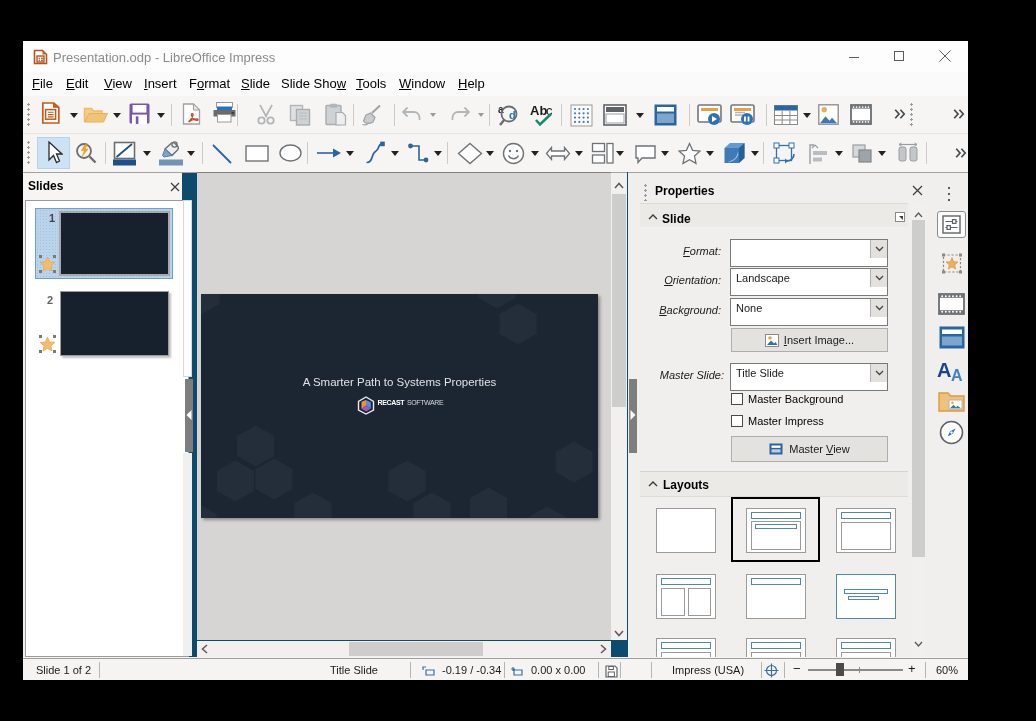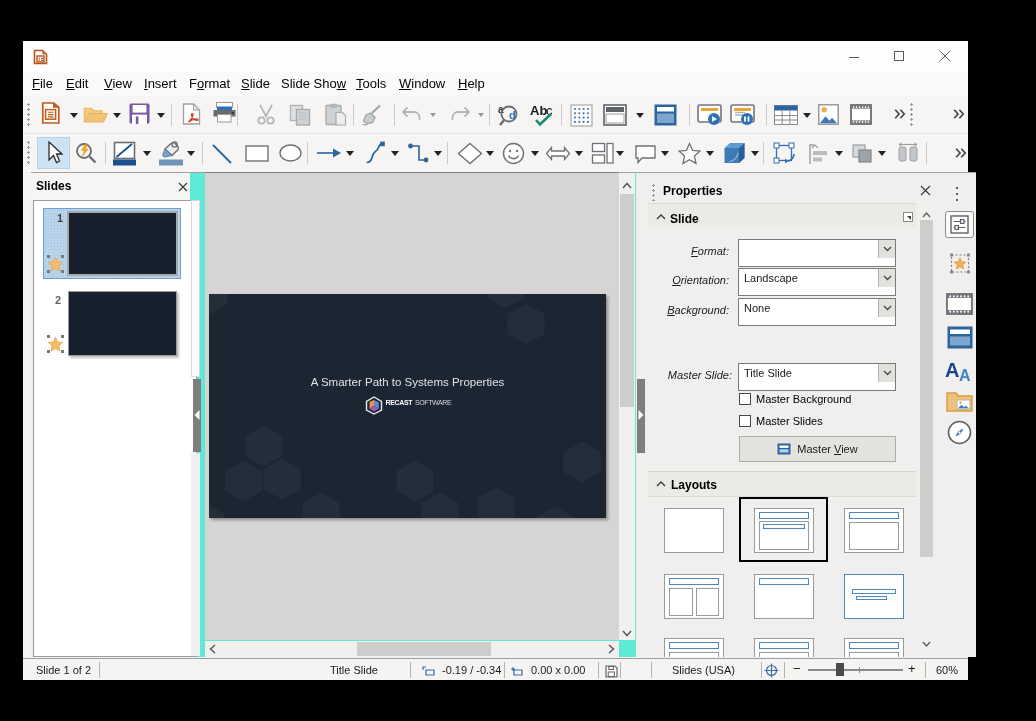--- a/index.html
+++ b/index.html
@@ -17,21 +17,21 @@
 
 #tb1 { position:absolute; left:0; top:55px; width:945px; height:38px; background:#f6f5f3; border-bottom:1px solid #e6e5e3; }
 #tb2 { position:absolute; left:0; top:93px; width:945px; height:38px; background:#f6f5f3; }
 .sep { position:absolute; width:1px; height:22px; top:8px; background:#cccbc9; }
 .darr { position:absolute; width:0; height:0; border-left:4px solid transparent; border-right:4px solid transparent; border-top:5px solid #222; top:17px; }
 .darr2 { position:absolute; width:0; height:0; border-left:3.5px solid transparent; border-right:3.5px solid transparent; border-top:4.5px solid #9a9a9a; top:17px; }
 .grip { position:absolute; left:3px; top:6px; width:5px; height:26px;
   background-image:radial-gradient(circle, #9a9a9a 1.2px, transparent 1.3px);
   background-size:5px 5px; background-position:0 0; }
 
-#main { position:absolute; left:8px; top:131px; width:945px; height:485px; background:#5eead4; overflow:hidden;padding-left:46px; }
+#main { position:absolute; left:0; top:131px; width:945px; height:485px; background:#0c4a6e; overflow:hidden;padding-left:46px; }
 
 #slidepanel { position:absolute; left:0; top:0; width:159px; height:485px; background:#f1efed; border-top:1px solid #a3a2a0; }
 #slideshead { position:absolute; left:0; top:0; width:159px; height:27px; background:#f6f5f3; }
 #slideshead b { position:absolute; left:5px; top:6px; font-size:12px; color:#000; }
 
 #canvas { position:absolute; left:174px; top:0; width:414px; height:468px; background:#d6d5d3; border-top:1px solid #808080; }
 #slide { position:absolute; left:4px; top:121px; width:397px; height:224px; background:#1c2532; overflow:hidden; box-shadow:2px 2px 3px rgba(0,0,0,0.35); }
 
 #props { position:absolute; left:617px; top:0; width:290px; height:485px; background:#f1efed; border-top:1px solid #a3a2a0; }
 #tabstrip { position:absolute; left:907px; top:0; width:38px; height:485px; background:#f1efed; border-top:1px solid #a3a2a0; }
@@ -56,20 +56,21 @@
   <div id="titlebar">
     <svg class="abs" style="left:10px;top:8px" width="15" height="16" viewBox="0 0 15 16">
       <path d="M1.5 1.5 h8 l4 4 v9 h-12 z" fill="#fff" stroke="#b5551e" stroke-width="1.6"></path>
       <path d="M9.5 1.2 l4.3 4.3 h-4.3 z" fill="#c56324"></path>
       <rect x="4" y="7" width="7" height="6" fill="none" stroke="#b5551e" stroke-width="1.4"></rect>
       <rect x="5.6" y="8.7" width="1.4" height="1.2" fill="#b5551e"></rect>
         <rect x="8" y="8.7" width="2.2" height="1.2" fill="#b5551e"></rect>
       <rect x="5.6" y="10.7" width="1.4" height="1.2" fill="#b5551e"></rect>
         <rect x="8" y="10.7" width="2.2" height="1.2" fill="#b5551e"></rect>
     </svg>
+    <div id="title">Presentation.odp - LibreOffice Impress</div>
     <svg class="abs" style="left:825px;top:8px" width="12" height="12" viewBox="0 0 12 12">
         <path d="M1 8.5 h10" stroke="#5a5a5a" stroke-width="1"></path>
       </svg>
     <svg class="abs" style="left:870px;top:9px" width="12" height="12" viewBox="0 0 12 12">
         <rect x="1.5" y="1.5" width="9" height="9" fill="none" stroke="#5a5a5a" stroke-width="1"></rect>
       </svg>
     <svg class="abs" style="left:915px;top:8px" width="14" height="14" viewBox="0 0 14 14">
         <path d="M1.5 1.5 L12.5 12.5 M12.5 1.5 L1.5 12.5" stroke="#5a5a5a" stroke-width="1"></path>
       </svg>
   </div>
@@ -504,33 +505,41 @@
         </div>
       <div class="lab" style="left:0px;top:131px;width:81px"><u>B</u>ackground:</div>
       <div class="dd" style="left:90px;top:125px">
           <span>None</span>
           <i>
             <svg width="9" height="6" viewBox="0 0 9 6">
               <path d="M1 1 L4.5 4.5 L8 1" fill="none" stroke="#444" stroke-width="1.3"></path>
             </svg>
           </i>
         </div>
+      <div class="btn" style="left:91px;top:155px;width:157px;height:24px">
+        <svg style="margin-right:5px" width="14" height="13" viewBox="0 0 14 13">
+            <rect x="0.5" y="0.5" width="13" height="12" fill="#fff" stroke="#8a8a8a"></rect>
+            <circle cx="5" cy="4" r="1.8" fill="#e8a33d"></circle>
+            <path d="M2 11 l4-4.5 3 3 1.5-1.5 2 3 z" fill="#2f71b5"></path>
+          </svg>
+        <span><u>I</u>nsert Image...</span>
+      </div>
       <div class="lab" style="left:0px;top:196px;width:84px">Master Slide:</div>
       <div class="dd" style="left:90px;top:190px">
           <span>Title Slide</span>
           <i>
             <svg width="9" height="6" viewBox="0 0 9 6">
               <path d="M1 1 L4.5 4.5 L8 1" fill="none" stroke="#444" stroke-width="1.3"></path>
             </svg>
           </i>
         </div>
       <div class="abs cb" style="left:91px;top:220px"></div>
       <div class="abs" style="left:108px;top:220px;font-size:11px">Master Back<u>g</u>round</div>
       <div class="abs cb" style="left:91px;top:242px"></div>
-      <div class="abs" style="left:108px;top:242px;font-size:11px">Master Slides</div>
+      <div class="abs" style="left:108px;top:242px;font-size:11px">Master Impress</div>
       <div class="btn" style="left:91px;top:263px;width:157px;height:26px">
         <svg style="margin-right:6px" width="14" height="12" viewBox="0 0 14 12">
             <rect x="0.5" y="0.5" width="13" height="11" fill="#2a65a0"></rect>
             <rect x="2.5" y="2.5" width="9" height="2.4" fill="#fff"></rect>
             <rect x="2.5" y="6.3" width="9" height="3.2" fill="#b8cfe4"></rect>
           </svg>
         <span>Master <u>V</u>iew</span>
       </div>
       <div class="abs" style="left:0;top:298px;width:268px;height:26px;background:#eceae7;border-top:1px solid #d5d3d0;border-bottom:1px solid #dddbd8"></div>
       <svg class="abs" style="left:8px;top:308px" width="10" height="6" viewBox="0 0 10 6">
@@ -657,21 +666,21 @@
       </svg>
     <span style="left:508px">0.00 x 0.00</span>
     <div class="ssep" style="left:575px"></div>
     <svg class="abs" style="left:582px;top:6px" width="13" height="13" viewBox="0 0 13 13">
       <path d="M1 1 h9 l2 2 v9 H1 z" fill="#fff" stroke="#5f6368" stroke-width="1.2"></path>
       <rect x="3.8" y="1.5" width="4.6" height="3" fill="none" stroke="#5f6368"></rect>
       <rect x="3.2" y="7" width="6.2" height="4.5" fill="none" stroke="#5f6368"></rect>
     </svg>
     <div class="ssep" style="left:597px"></div>
     <div class="ssep" style="left:628px"></div>
-    <span style="left:649px">Slides (USA)</span>
+    <span style="left:649px">Impress (USA)</span>
     <div class="ssep" style="left:738px"></div>
     <svg class="abs" style="left:741px;top:4px" width="15" height="15" viewBox="0 0 15 15">
       <circle cx="7.5" cy="7.5" r="5" fill="none" stroke="#3c6ea5" stroke-width="1.2"></circle>
       <path d="M7.5 0.5 V14.5 M0.5 7.5 H14.5" stroke="#3c6ea5" stroke-width="1.2"></path>
     </svg>
     <div class="ssep" style="left:761px"></div>
     <span style="left:770px;font-size:13px;top:2px">−</span>
     <div class="abs" style="left:785px;top:10px;width:95px;height:2px;background:#8a8a8a"></div>
     <div class="abs" style="left:836px;top:8px;width:1px;height:6px;background:#8a8a8a"></div>
     <div class="abs" style="left:813px;top:4px;width:8px;height:13px;background:#4a4a4a"></div>

